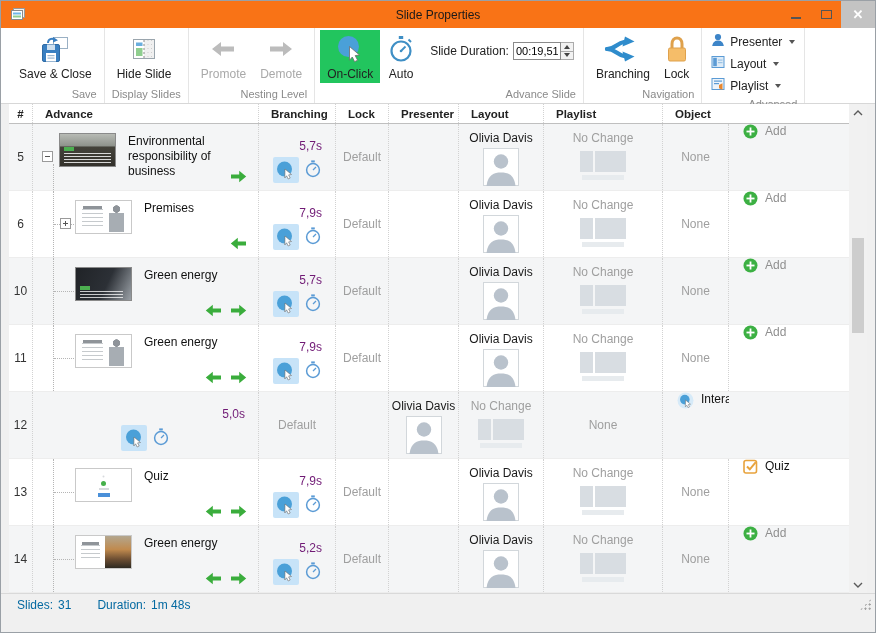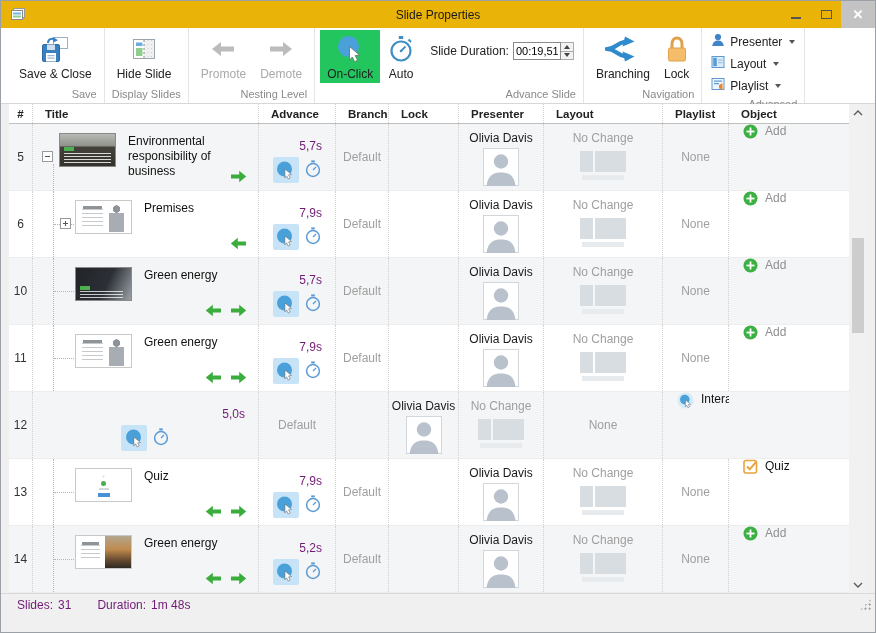--- a/index.html
+++ b/index.html
@@ -2,21 +2,21 @@
 <html><head>
 <meta charset="utf-8">
 <style>
   * { margin:0; padding:0; box-sizing:border-box; }
   html,body { width:876px; height:633px; }
   body { font-family:"Liberation Sans", sans-serif; font-size:12px; color:#222; background:#dfe3e6; }
 
   .window { width:876px; height:633px; background:#f0f0f0; border:1px solid #9aa0a6; display:flex; flex-direction:column; }
 
   
-  .titlebar { height:27px; display:flex; align-items:center; position:relative; background:#eab308; flex-shrink:0; }
+  .titlebar { height:27px; display:flex; align-items:center; position:relative; background:#f97316; flex-shrink:0; }
   .app-icon { margin-left:9px; display:flex; }
   .tb-title { position:absolute; left:0; right:0; text-align:center; font-size:12px; color:#1a1a1a; pointer-events:none; }
   .tb-controls { margin-left:auto; display:flex; height:100%; align-items:stretch; }
   .tb-btn { width:30px; display:flex; align-items:center; justify-content:center; }
   .btn-min i { width:10px; height:2px; background:#555; display:block; margin-top:6px; }
   .btn-max i { width:11px; height:9px; border:1.5px solid #555; display:block; }
   .btn-close { width:34px; background:#c3c3c3; color:#fff; font-size:13px; font-weight:bold; }
 
   
   .toolbar { height:76px; background:#fff; border-bottom:1px solid #d7d7d7; display:flex; padding-left:6px; flex-shrink:0; }
@@ -112,21 +112,21 @@
   .trow[data-obj="add"] .obj-label { color:#8f8f8f; }
 
   
   .vscroll { width:18px; background:#f1f1f1; display:flex; flex-direction:column; align-items:center; position:relative; }
   .sb-arrow { height:17px; width:18px; display:flex; align-items:center; justify-content:center; }
   .sb-track { flex:1; width:18px; position:relative; }
   .sb-thumb { position:absolute; top:117px; left:3px; width:12px; height:95px; background:#cdcdcd; }
 
   
   .bottombar { height:39px; border-top:1px solid #d9d9d9; background:#f0f0f0; position:relative; flex-shrink:0; }
-  .statusline { height:21px; display:flex; align-items:center; padding-left:16px; gap:26px; color:#701a75; }
+  .statusline { height:21px; display:flex; align-items:center; padding-left:16px; gap:26px; color:#0369a1; }
   .status-item { display:flex; gap:5px; }
   .grip { position:absolute; right:3px; top:4px; width:13px; height:13px; background-image:radial-gradient(#9f9f9f 1px, transparent 1.1px); background-size:4.3px 4.3px; clip-path:polygon(100% 0, 100% 100%, 0 100%); }
 </style>
 </head>
 <body>
 
 <div class="window">
 
   <div class="titlebar">
     <span class="app-icon">
@@ -317,21 +317,20 @@
         </span>
       </div>
       <div class="tg-label">Advanced</div>
     </div>
   </div>
 
   <div class="table-zone">
     <div class="grid">
       <div class="thead">
         <div class="hcell h-num">#</div>
-        <div class="hcell">Title</div>
         <div class="hcell">Advance</div>
         <div class="hcell">Branching</div>
         <div class="hcell">Lock</div>
         <div class="hcell">Presenter</div>
         <div class="hcell">Layout</div>
         <div class="hcell">Playlist</div>
         <div class="hcell" style="border-right:none">Object</div>
       </div>
       <div id="table-body">
   <div class="trow alt" data-obj="add">

